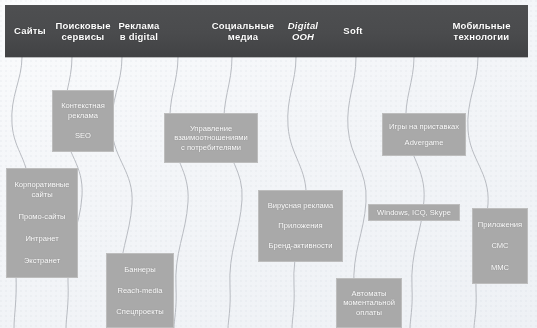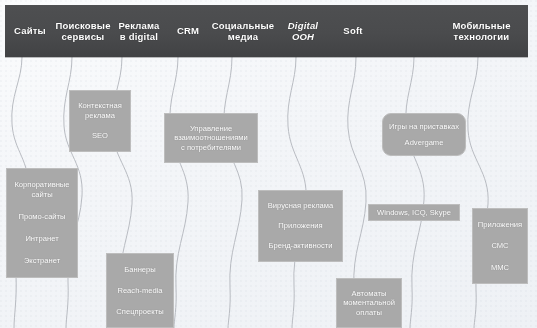--- a/index.html
+++ b/index.html
@@ -93,25 +93,20 @@
       </div>
     </div>
 
     <div class="hcell" style="left:106px;width:56px;">
       <div>
         <span>Реклама</span>
         <span>в digital</span>
       </div>
     </div>
 
-    <div class="hcell" style="left:162px;width:42px;">
-      <div>
-          <span>CRM</span>
-        </div>
-    </div>
 
     <div class="hcell" style="left:204px;width:68px;">
       <div>
         <span>Социальные</span>
         <span>медиа</span>
       </div>
     </div>
 
     <div class="hcell" style="left:272px;width:52px;font-style:italic;">
       <div>
@@ -128,21 +123,21 @@
 
 
     <div class="hcell" style="left:430px;width:93px;">
       <div>
         <span>Мобильные</span>
         <span>технологии</span>
       </div>
     </div>
   </div>
 
-  <div class="box" style="left:69px;top:90px;width:62px;height:62px;">
+  <div class="box" style="left:52px;top:90px;width:62px;height:62px;">
     <div>
       <span class="wrapln">Контекстная</span>
       <span class="wrapln">реклама</span>
     </div>
     <div>
       <span class="ln">SEO</span>
     </div>
   </div>
 
   <div class="box" style="left:6px;top:168px;width:72px;height:110px;">
@@ -200,21 +195,21 @@
       <span class="wrapln">оплаты</span>
     </div>
   </div>
 
   <div class="box tight" style="left:368px;top:204px;width:92px;height:17px;">
     <div>
       <span class="ln">Windows, ICQ, Skype</span>
     </div>
   </div>
 
-  <div class="box" style="left:382px;top:113px;width:84px;height:43px;border-radius:9px;">
+  <div class="box" style="left:382px;top:113px;width:84px;height:43px;">
     <div>
       <span class="ln">Игры на приставках</span>
     </div>
     <div>
       <span class="ln">Advergame</span>
     </div>
   </div>
 
   <div class="box" style="left:472px;top:208px;width:56px;height:76px;">
     <div>

